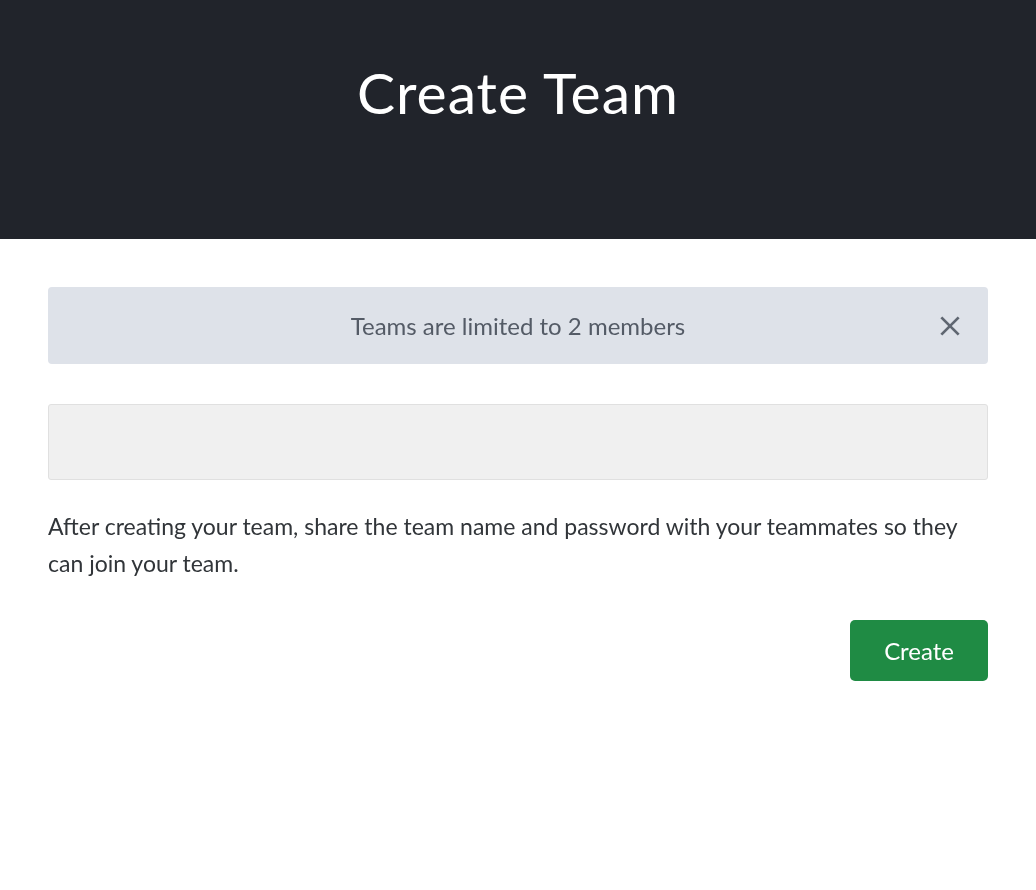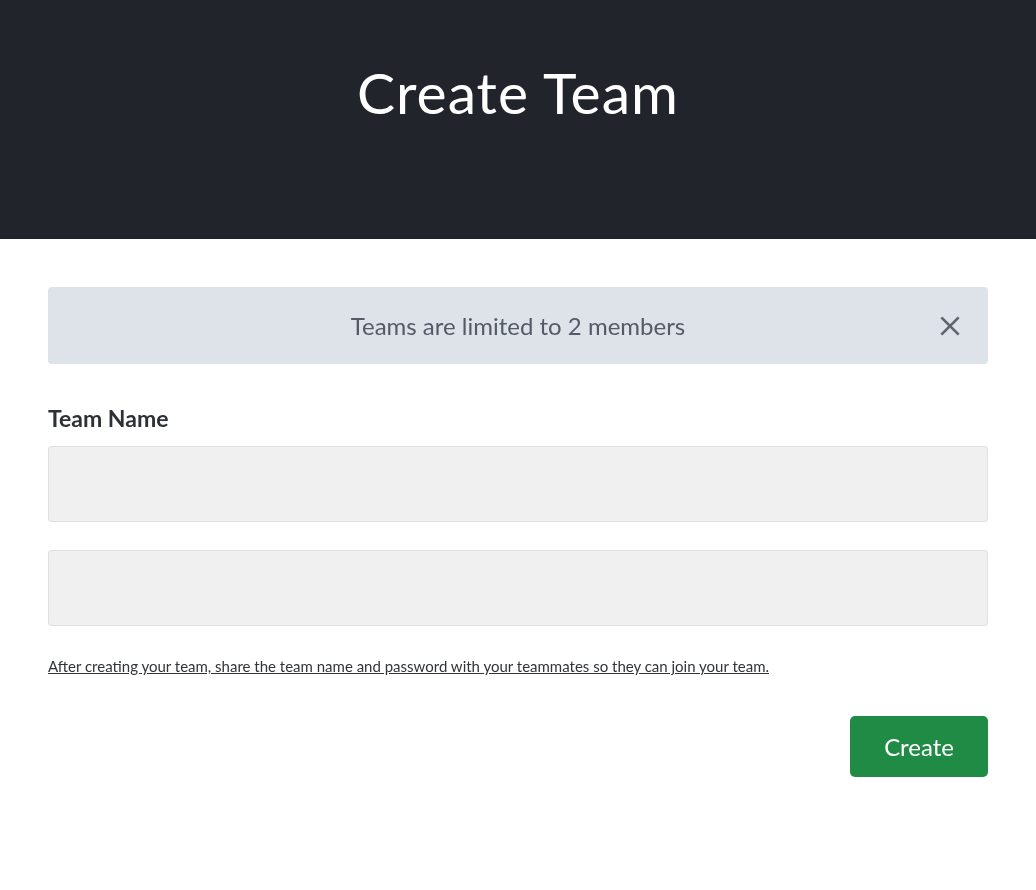--- a/index.html
+++ b/index.html
@@ -77,25 +77,24 @@
       height: 76px;
       background: #f0f0f0;
       border: 1px solid #e0e0e0;
       border-radius: 3px;
       font-size: 22px;
       padding: 0 18px;
       color: #333;
     }
     .help-text {
       color: #313539;
-      font-size: 15px;
+      font-size: 23px;
       line-height: 1.6;
       margin-top: 4px;
       margin-bottom: 38px;
-      text-decoration: underline;
     }
     .actions {
       display: flex;
       justify-content: flex-end;
       align-items: flex-end;
     }
     .btn-create {
       background: #1f8b44;
       color: #ffffff;
       border: none;
@@ -118,24 +117,20 @@
   <div class="alert">
     <span class="alert-text">Teams are limited to 2 members</span>
     <span class="alert-close">
       <svg viewBox="0 0 24 24" fill="none">
         <line x1="4" y1="4" x2="20" y2="20"></line>
         <line x1="20" y1="4" x2="4" y2="20"></line>
       </svg>
     </span>
   </div>
 
-  <div class="form-group">
-    <label class="form-label">Team Name</label>
-    <input type="text" class="form-input" value="" style="">
-  </div>
 
   <div class="form-group">
     <input type="password" class="form-input" value="" style="">
   </div>
 
   <p class="help-text">After creating your team, share the team name and password with your teammates so they can join your team.</p>
 
   <div class="actions">
     <button class="btn-create">Create</button>
   </div>

